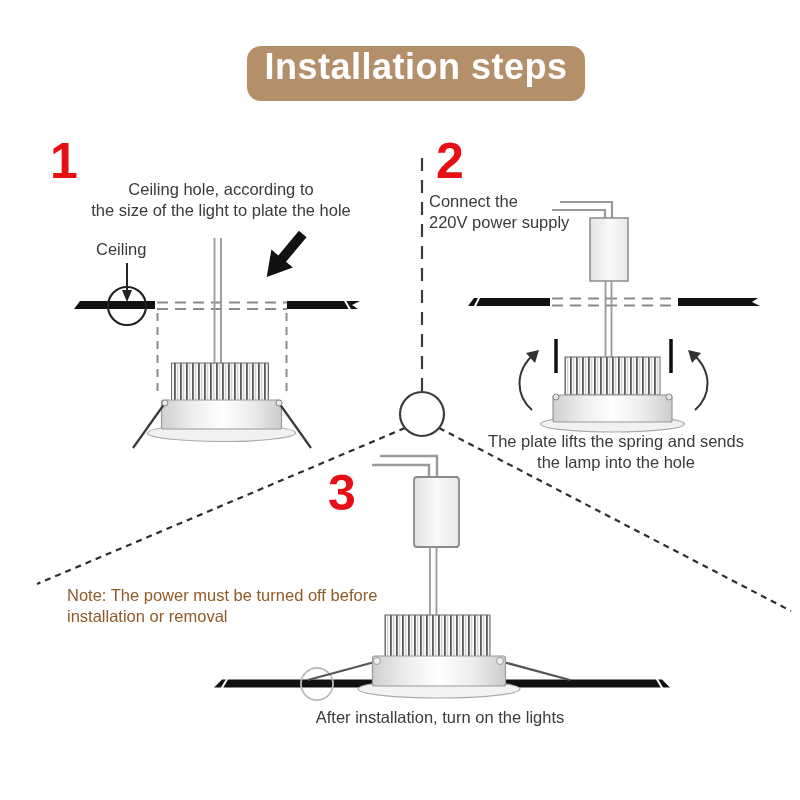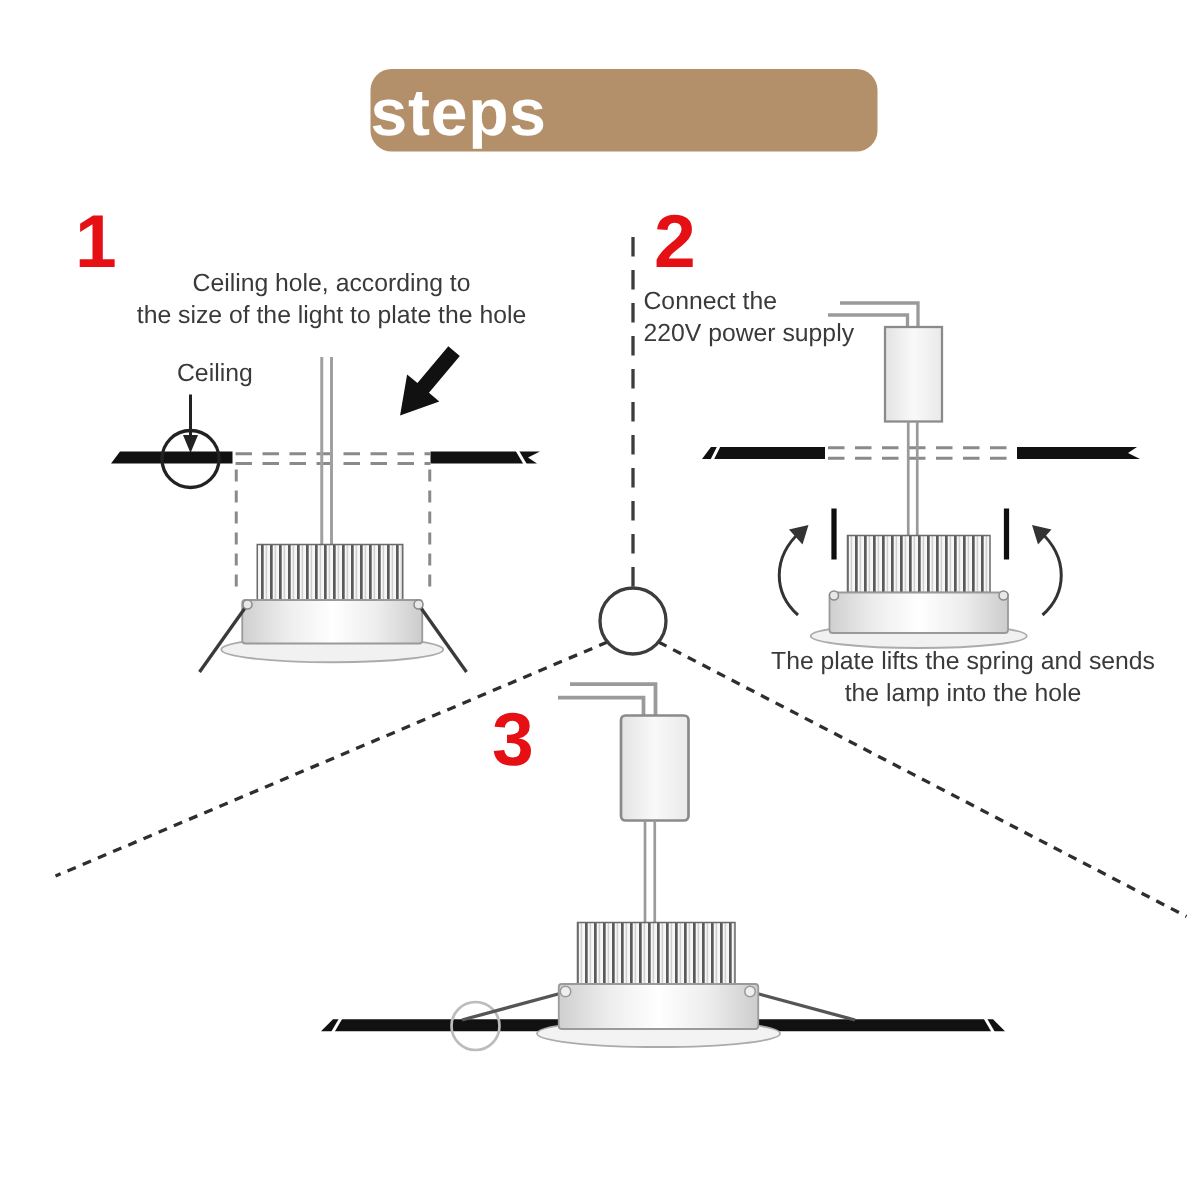--- a/index.html
+++ b/index.html
@@ -5,22 +5,22 @@
   html,body{margin:0;padding:0;}
   .canvas{
     position:relative;width:800px;height:800px;background:#ffffff;
     font-family:"Liberation Sans", sans-serif;overflow:hidden;
   }
   .artwork{position:absolute;left:0;top:0;}
   .txt{position:absolute;white-space:pre-line;color:var(--body-text,#3a3a3a);}
   .banner{
     position:absolute;left:247px;top:46px;width:338px;height:55px;
     background:var(--banner-bg,#b3906a);border-radius:14px;
-    display:flex;align-items:flex-end;justify-content:center;
-    color:var(--title-text,#ffffff);font-size:44px;font-weight:700;
+    display:flex;align-items:flex-start;justify-content:center;
+    color:var(--title-text,#ffffff);font-size:36px;font-weight:700;
     letter-spacing:0.5px;
   }
   .step-number{
     position:absolute;font-size:50px;font-weight:600;
     color:var(--step-number,#e50f14);line-height:1;
   }
   .cap{font-size:16.5px;line-height:1.25;}
   .center{text-align:center;}
   .note{color:var(--note-text,#8f5a28);}
 </style>
@@ -166,23 +166,26 @@
     </g>
   </svg>
 
   <div class="banner">
     <span>Installation steps</span>
   </div>
 
   <div class="step-number" style="left:50px;top:136px;">1</div>
   <div class="txt cap center" style="left:78px;top:179px;width:286px;">Ceiling hole, according to
 the size of the light to plate the hole</div>
-  <div class="txt cap" style="left:96px;top:239px;margin-left:22px;">Ceiling</div>
+  <div class="txt cap" style="left:96px;top:239px;">Ceiling</div>
 
   <div class="step-number" style="left:436px;top:136px;">2</div>
   <div class="txt cap" style="left:429px;top:191px;">Connect the
 220V power supply</div>
-  <div class="txt cap center" style="left:503px;top:431px;width:278px;">The plate lifts the spring and sends
+  <div class="txt cap center" style="left:477px;top:431px;width:278px;">The plate lifts the spring and sends
 the lamp into the hole</div>
 
   <div class="step-number" style="left:328px;top:468px;">3</div>
+  <div class="txt cap note" style="left:67px;top:585px;width:345px;">Note: The power must be turned off before
+installation or removal</div>
+  <div class="txt cap center" style="left:230px;top:707px;width:420px;">After installation, turn on the lights</div>
 
 </div>
 
 </body></html>

